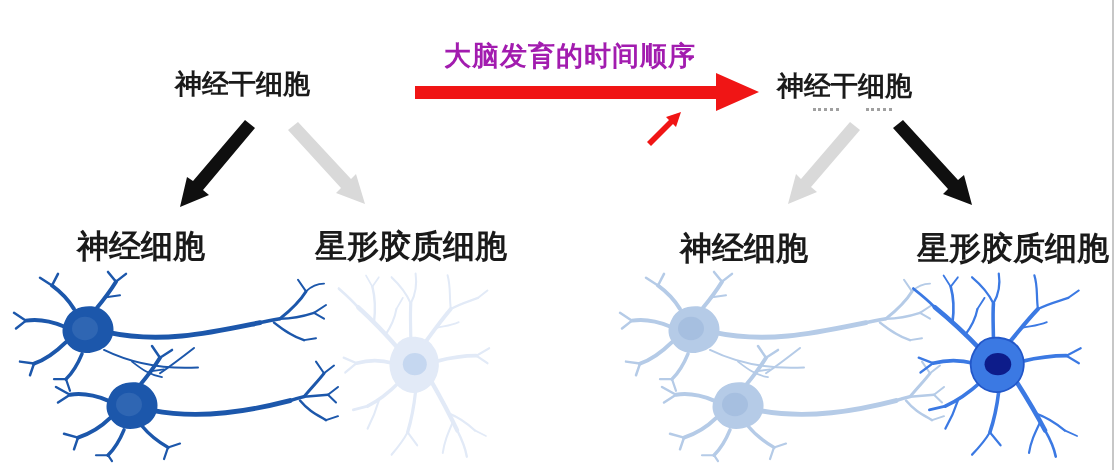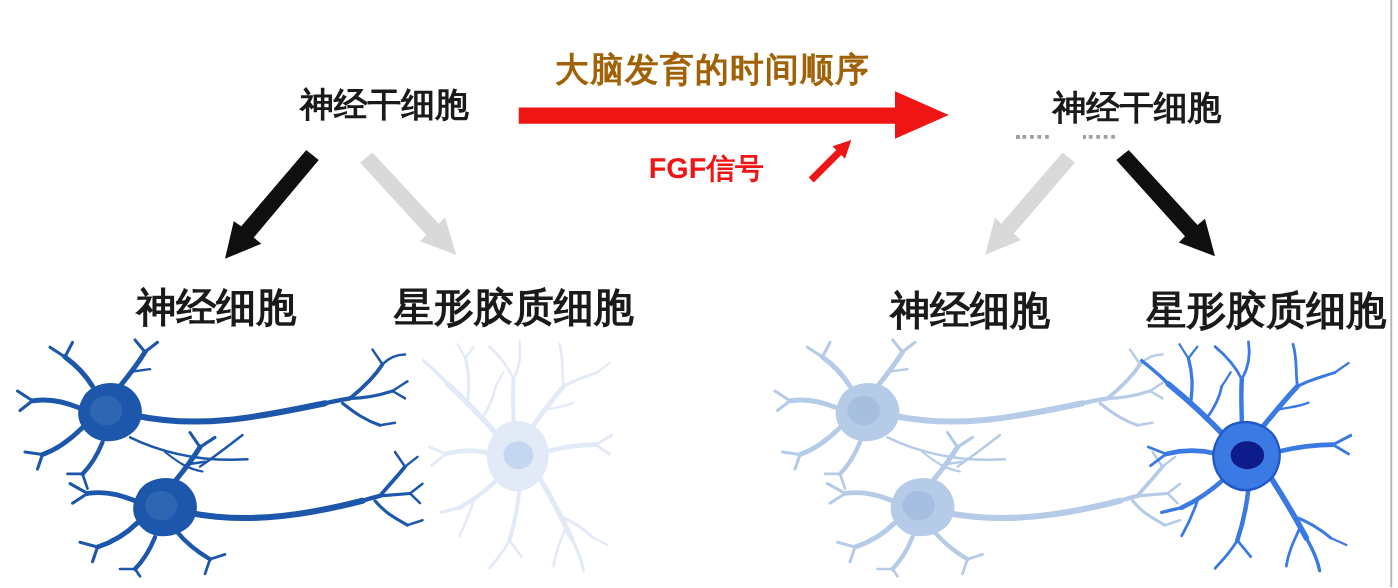--- a/index.html
+++ b/index.html
@@ -7,28 +7,28 @@
     position:relative;
     width:1118px;height:470px;
     background:#ffffff;
     overflow:hidden;
     font-family:"Liberation Sans","DejaVu Sans",sans-serif;
   }
   .lbl{
     position:absolute;
     font-weight:bold;
     color:#1a1a1a;
-    text-align:right;
+    text-align:left;
     white-space:nowrap;
     line-height:1.1;
   }
   .title-red{
     position:absolute;
     left:420px;top:38px;width:300px;
-    font-size:27px;font-weight:bold;color:#a16207;
+    font-size:27px;font-weight:bold;color:#a21caf;
     text-align:center;white-space:nowrap;letter-spacing:1px;
   }
   .fgf{
     position:absolute;
     left:505px;top:119px;width:120px;
     font-size:23px;font-weight:bold;color:#f01515;
     text-align:center;white-space:nowrap;
   }
   .stem-left{left:175px;top:70px;width:200px;font-size:27px;}
   .stem-right{left:777px;top:72px;width:200px;font-size:27px;}
@@ -176,21 +176,20 @@
     <polygon points="288,130 341,188 336,193 365,204 356,174 351,179 298,122" fill="#d9d9d9"></polygon>
 
     <polygon points="850,122 801,179 796,174 788,204 817,192 811,187 860,130" fill="#d9d9d9"></polygon>
 
     <polygon points="893,128 948,189 943,194 972,205 964,175 958,180 903,120" fill="#0f0f0f"></polygon>
 
     <line x1="1113" y1="0" x2="1113" y2="470" stroke="#b5b5b5" stroke-width="1.5"></line>
   </svg>
 
   <div class="title-red">大脑发育的时间顺序</div>
-  <div class="fgf">FGF信号</div>
 
   <div class="lbl stem-left">神经干细胞</div>
   <div class="lbl stem-right">神经干细胞</div>
   <div class="spell-dots" style="left:813px;top:104px;width:26px;"></div>
   <div class="spell-dots" style="left:866px;top:104px;width:26px;"></div>
 
   <div class="lbl cat neuron-left-lbl">神经细胞</div>
   <div class="lbl cat astro-left-lbl">星形胶质细胞</div>
   <div class="lbl cat neuron-right-lbl">神经细胞</div>
   <div class="lbl cat astro-right-lbl">星形胶质细胞</div>

